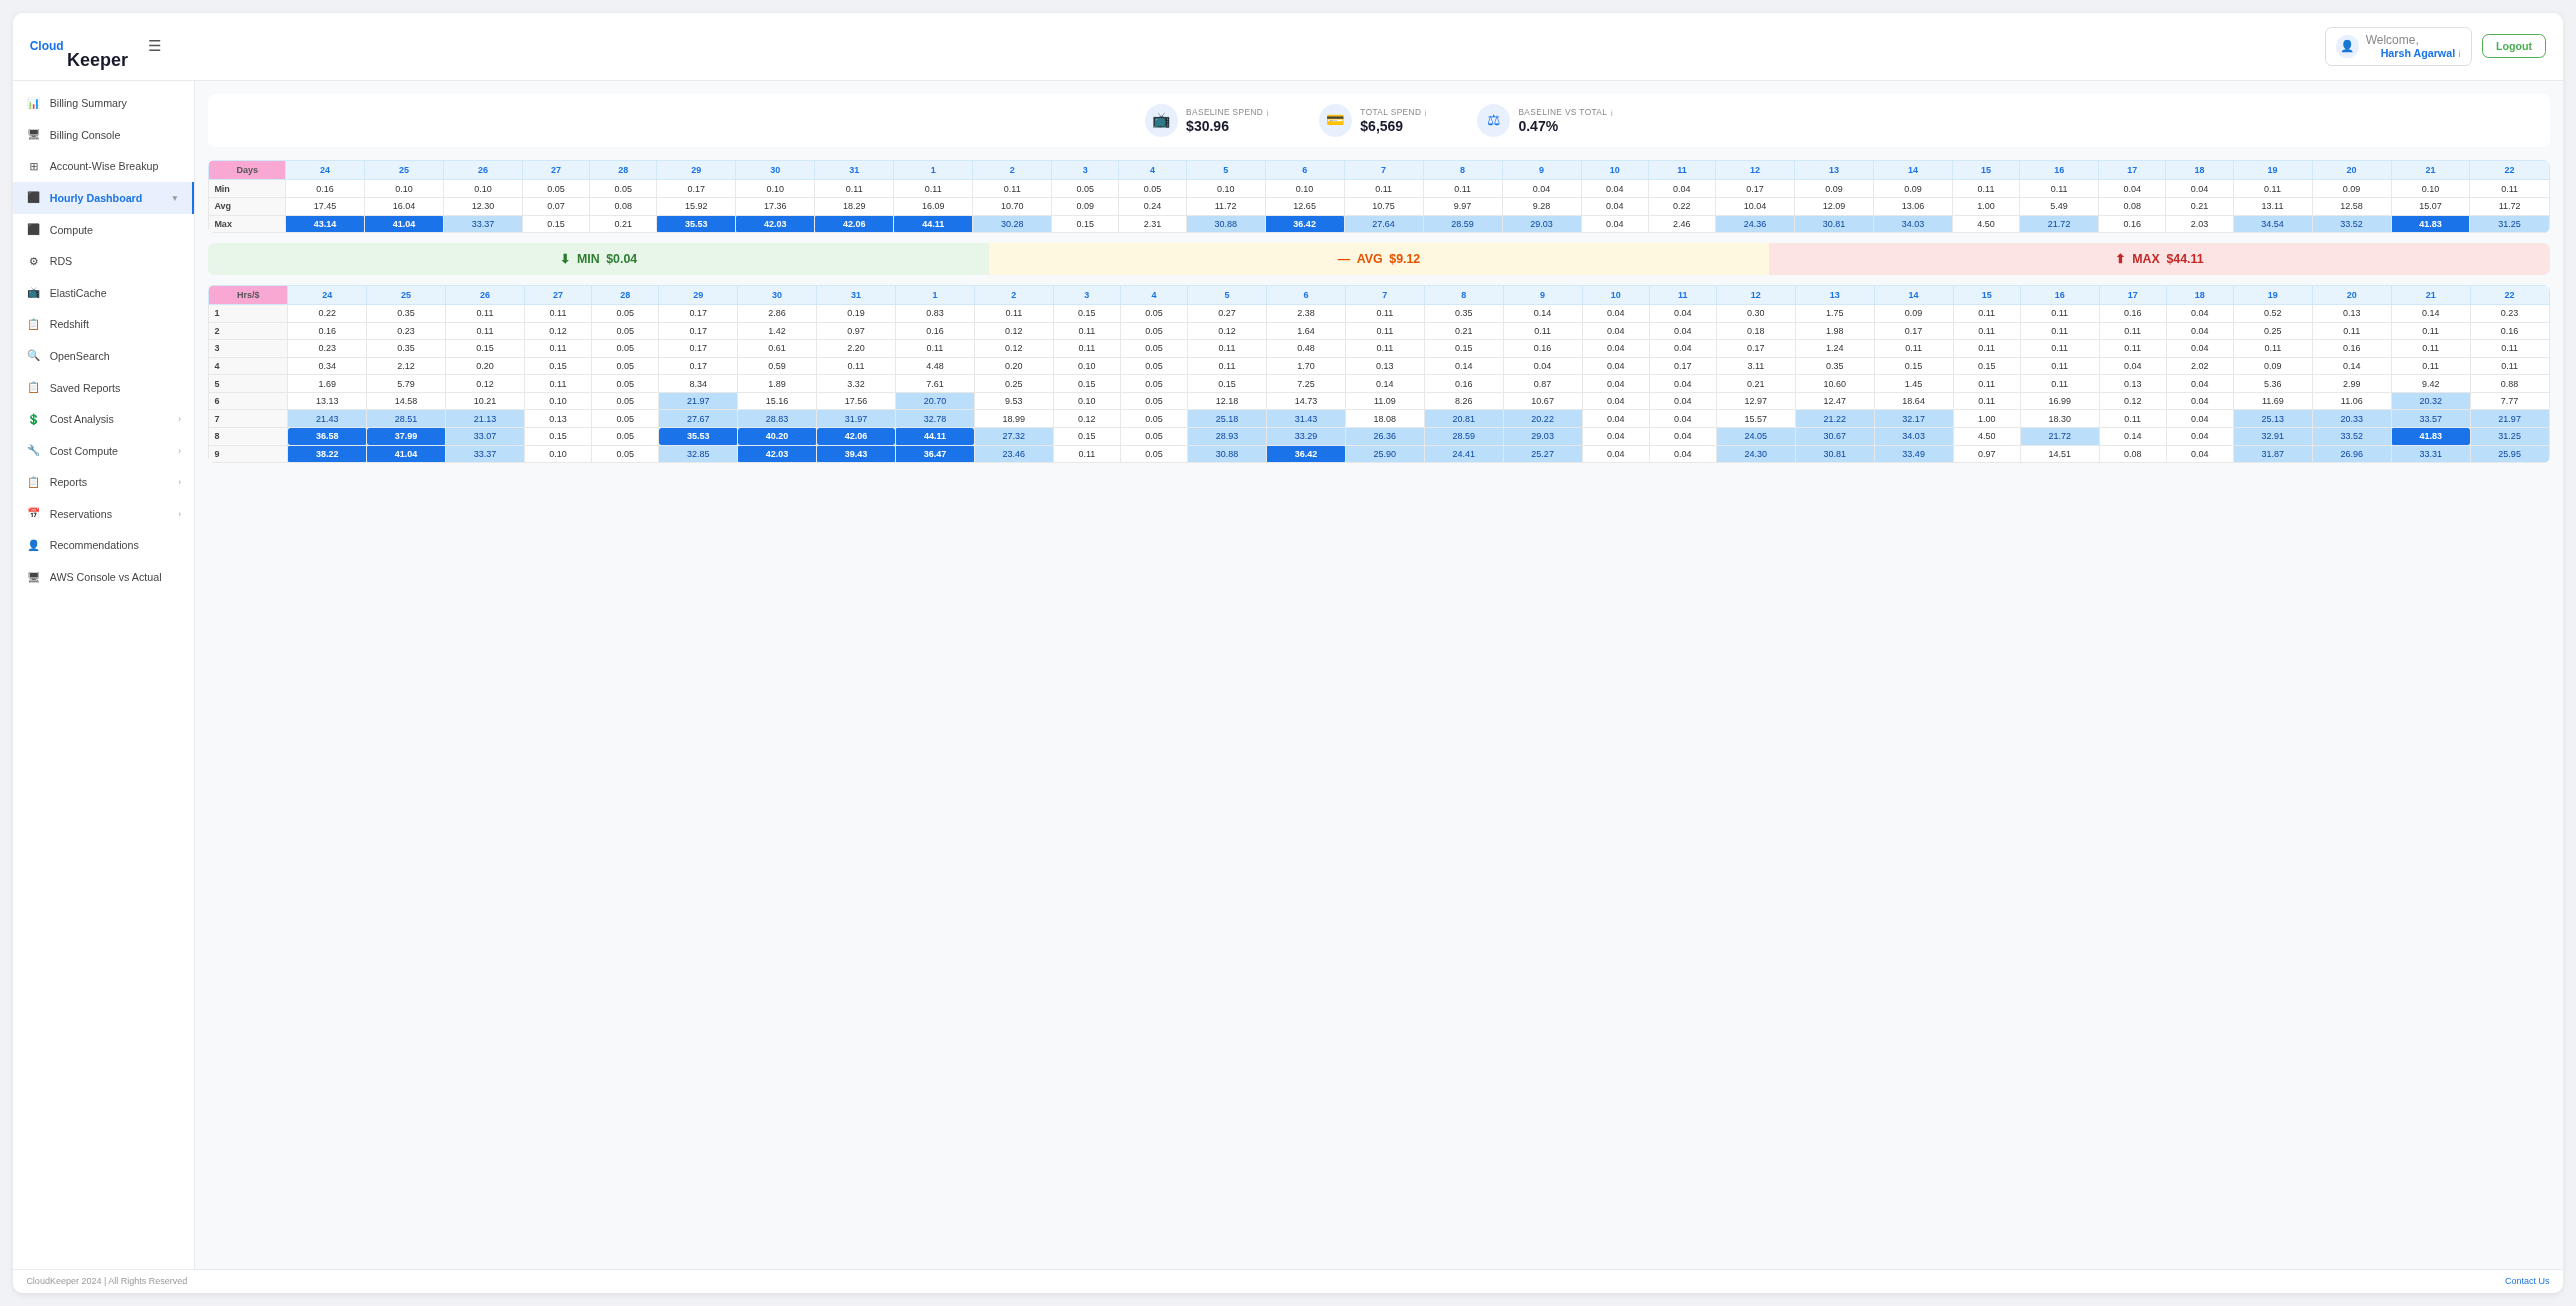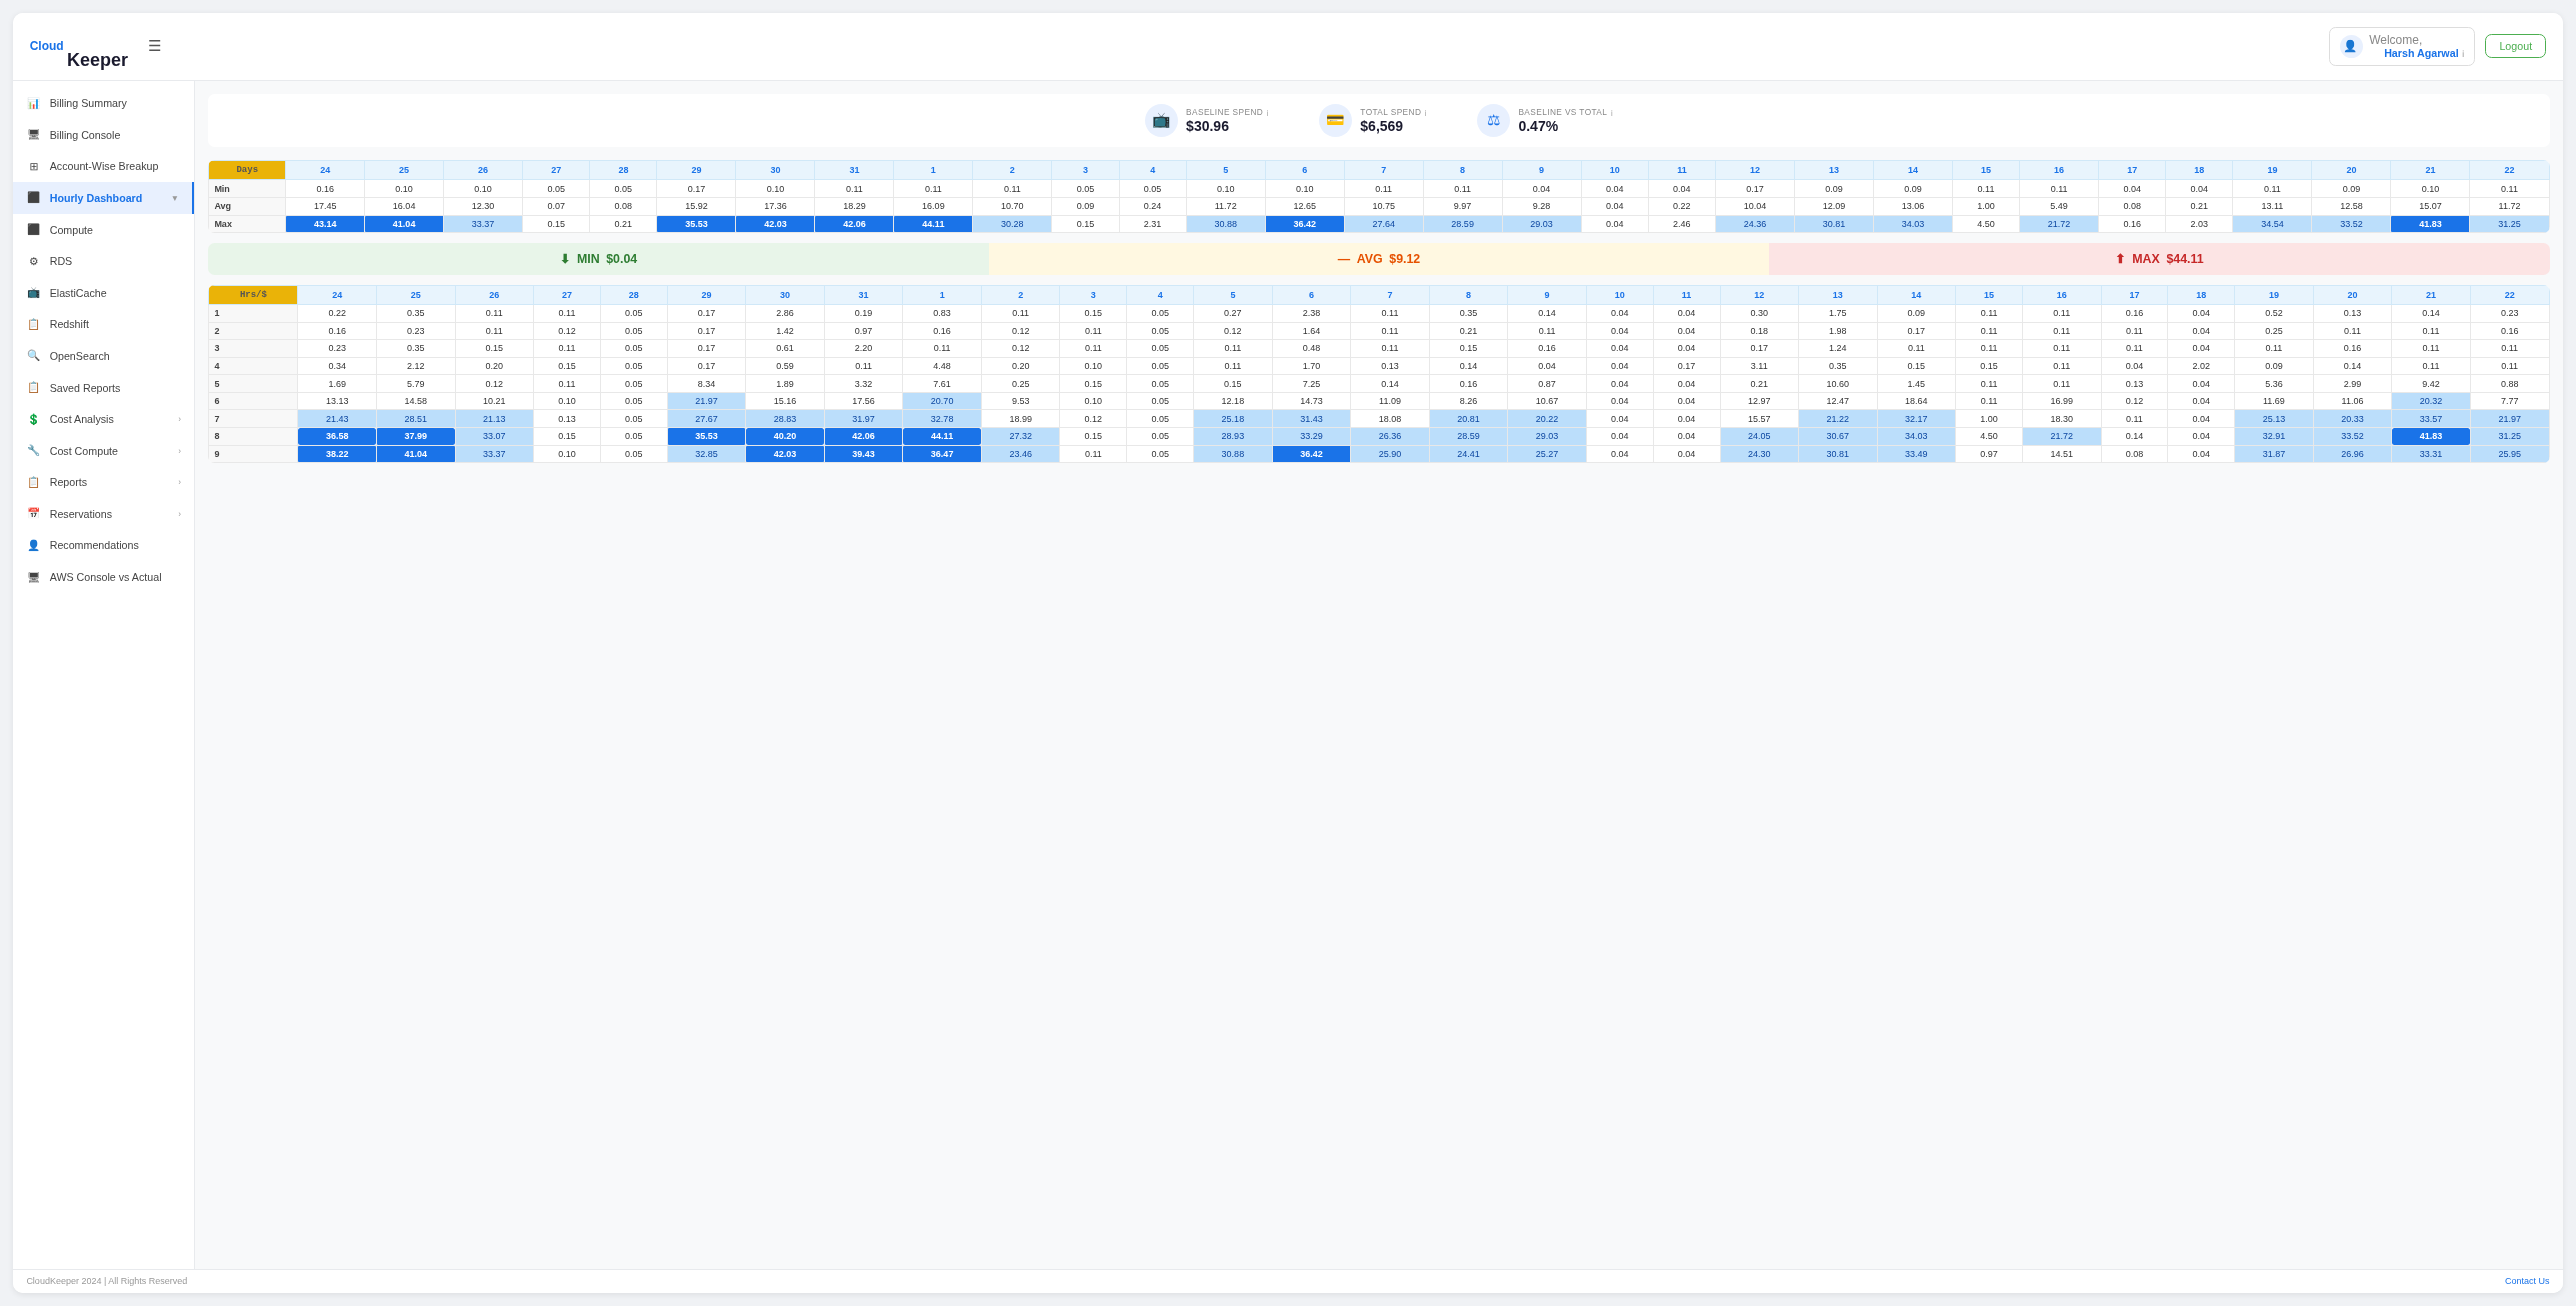--- a/index.html
+++ b/index.html
@@ -11,21 +11,21 @@
     
     .header { display: flex; align-items: center; justify-content: space-between; padding: 8.3px 16.5px; border-bottom: 0.8px solid #e8eaed; background: #fff; }
     .logo { display: flex; align-items: center; gap: 3.3px; font-size: 16.5px; font-weight: 700; color: #1a1a2e; }
     .hamburger { font-size: 15px; cursor: pointer; color: #555; margin-left: 10px; }
     .header-right { display: flex; align-items: center; gap: 10px; }
     .welcome-box { display: flex; align-items: center; gap: 6.6px; border: 0.8px solid #ddd; border-radius: 6.6px; padding: 5px 10px; }
     .welcome-text { font-size: 12px; color: #888; }
     .welcome-name { font-size: 10.7px; font-weight: 600; color: #1a73e8; }
     .info-icon { color: #999; font-size: 9px; }
     .user-avatar { width: 23px; height: 23px; border-radius: 50%; background: #e8f0fe; display: flex; align-items: center; justify-content: center; color: #1a73e8; font-size: 11.6px; }
-    .logout-btn { border: 1.7px solid #4CAF50; color: #4CAF50; background: #fff; padding: 5px 13.2px; border-radius: 6.6px; font-weight: 400; cursor: pointer; font-size: 10.7px; display: flex; align-items: center; gap: 5px; }
+    .logout-btn { border: 1.7px solid #4CAF50; color: #4CAF50; background: #fff; padding: 5px 13.2px; border-radius: 6.6px; font-weight: 700; cursor: pointer; font-size: 10.7px; display: flex; align-items: center; gap: 5px; }
 
     
     .body { display: flex; flex: 1; overflow: hidden; }
 
     
     .sidebar { width: 182px; border-right: 0.8px solid #e8eaed; background: #fff; overflow-y: auto; padding: 6.6px 0; flex-shrink: 0; }
     .sidebar-item { display: flex; align-items: center; gap: 8.3px; padding: 8.3px 13.2px; cursor: pointer; color: #444; font-size: 10.7px; transition: background 0.15s; }
     .sidebar-item.active { background: #e8f0fe; color: #1a73e8; font-weight: 600; border-right: 2.5px solid #1a73e8; }
     .sidebar-item .icon { width: 15px; height: 15px; display: flex; align-items: center; justify-content: center; flex-shrink: 0; }
     .sidebar-item .arrow { margin-left: auto; font-size: 8.3px; color: #999; }
@@ -37,21 +37,21 @@
     .stats-row { display: flex; align-items: center; justify-content: center; gap: 50px; margin-bottom: 13.2px; padding: 10px 0; background: #fff; border-radius: 6.6px; }
     .stat-item { display: flex; align-items: center; gap: 8.3px; }
     .stat-icon { width: 33px; height: 33px; border-radius: 50%; background: #e8f0fe; display: flex; align-items: center; justify-content: center; font-size: 15px; color: #1a73e8; }
     .stat-label { font-size: 8.3px; color: #888; letter-spacing: 0.4px; text-transform: uppercase; font-weight: 500; display: flex; align-items: flex-start; gap: 3.3px; }
     .stat-value { font-size: 14px; font-weight: 700; color: #1a1a2e; }
 
     
     .table-section { background: #fff; border-radius: 6.6px; overflow: auto; margin-bottom: 10px; }
     table { border-collapse: collapse; width: 100%; font-size: 9px; }
     th { background: #e8f4fd; color: #1a73e8; font-weight: 600; padding: 4.1px 5px; text-align: center; border: 0.8px solid #d0e8f8; white-space: nowrap; }
-    th.label-col { background: #eab308; color: #555; font-family: Liberation Mono, monospace; }
+    th.label-col { background: #f9a8d4; color: #555; }
     td { padding: 3.3px 5px; text-align: center; border: 0.8px solid #e8e8e8; color: #333; white-space: nowrap; }
     td.label-col { background: #f8f8f8; font-weight: 600; color: #444; text-align: left; }
     td.highlight-blue { background: #1a73e8; color: #fff; font-weight: 600; border-radius: 2.5px; }
     td.highlight-light { background: #bbdefb; color: #0d47a1; }
 
     
     .summary-row { display: flex; margin-bottom: 10px; border-radius: 6.6px; overflow: hidden; }
     .summary-cell { flex: 1; display: flex; align-items: center; justify-content: center; gap: 6.6px; padding: 8.3px; font-weight: 700; font-size: 12.4px; }
     .summary-min { background: #e8f5e9; color: #2e7d32; }
     .summary-avg { background: #fff8e1; color: #e65100; }

